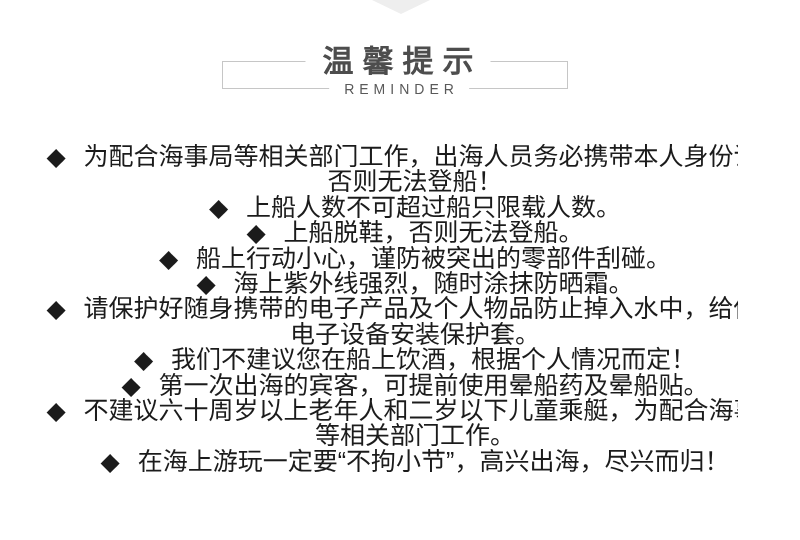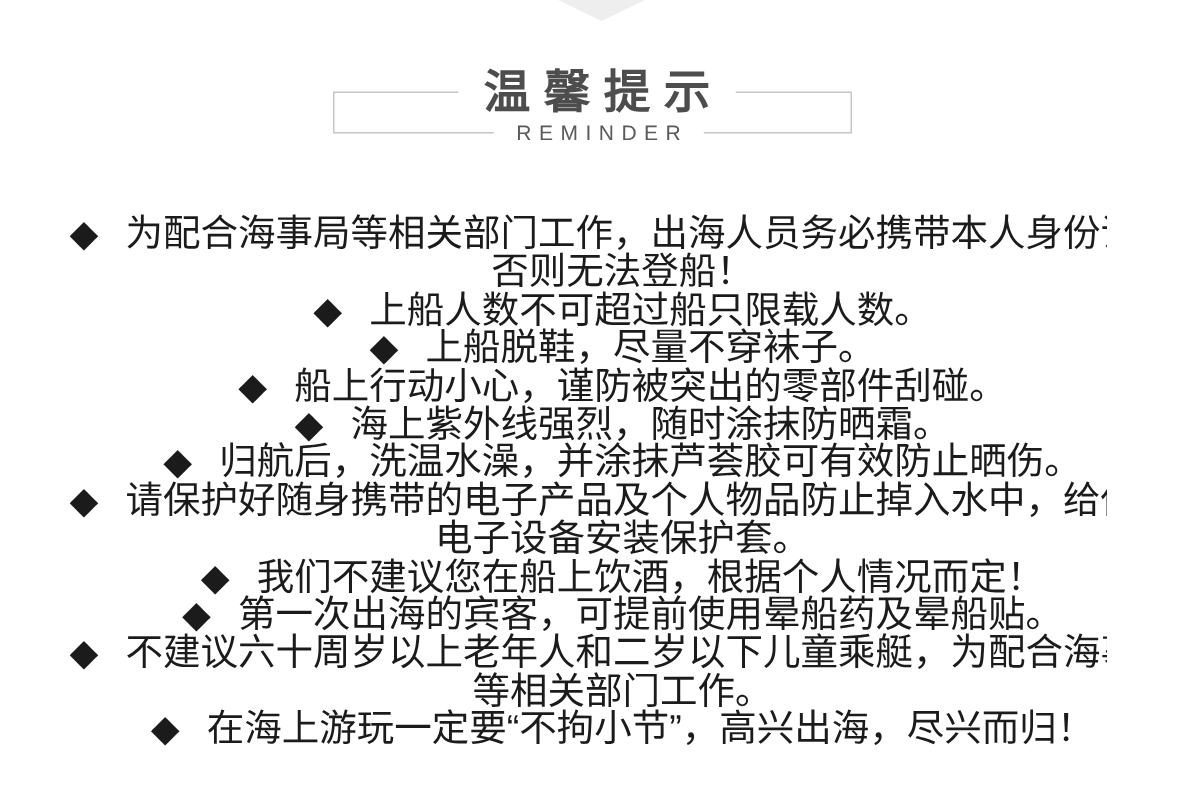--- a/index.html
+++ b/index.html
@@ -96,24 +96,23 @@
 
   <div>
     <div class="header-box"></div>
     <div class="title-cn">温馨提示</div>
     <div class="title-en">REMINDER</div>
   </div>
 
   <div class="notice-list">
       <div class="notice-item"><span class="bullet">◆</span><span class="item-text">为配合海事局等相关部门工作，出海人员务必携带本人身份证，否则无法登船！</span></div>
       <div class="notice-item"><span class="bullet">◆</span><span class="item-text">上船人数不可超过船只限载人数。</span></div>
-      <div class="notice-item"><span class="bullet">◆</span><span class="item-text">上船脱鞋，尽量不穿袜子。</span></div>
+      <div class="notice-item"><span class="bullet">◆</span><span class="item-text">上船脱鞋，否则无法登船。</span></div>
       <div class="notice-item"><span class="bullet">◆</span><span class="item-text">船上行动小心，谨防被突出的零部件刮碰。</span></div>
       <div class="notice-item"><span class="bullet">◆</span><span class="item-text">海上紫外线强烈，随时涂抹防晒霜。</span></div>
-      <div class="notice-item"><span class="bullet">◆</span><span class="item-text">归航后，洗温水澡，并涂抹芦荟胶可有效防止晒伤。</span></div>
       <div class="notice-item"><span class="bullet">◆</span><span class="item-text">请保护好随身携带的电子产品及个人物品防止掉入水中，给你的电子设备安装保护套。</span></div>
       <div class="notice-item"><span class="bullet">◆</span><span class="item-text">我们不建议您在船上饮酒，根据个人情况而定！</span></div>
       <div class="notice-item"><span class="bullet">◆</span><span class="item-text">第一次出海的宾客，可提前使用晕船药及晕船贴。</span></div>
       <div class="notice-item"><span class="bullet">◆</span><span class="item-text">不建议六十周岁以上老年人和二岁以下儿童乘艇，为配合海事局等相关部门工作。</span></div>
       <div class="notice-item"><span class="bullet">◆</span><span class="item-text">在海上游玩一定要“不拘小节”，高兴出海，尽兴而归！</span></div>
     </div>
 
 </div>
 
 </body></html>

